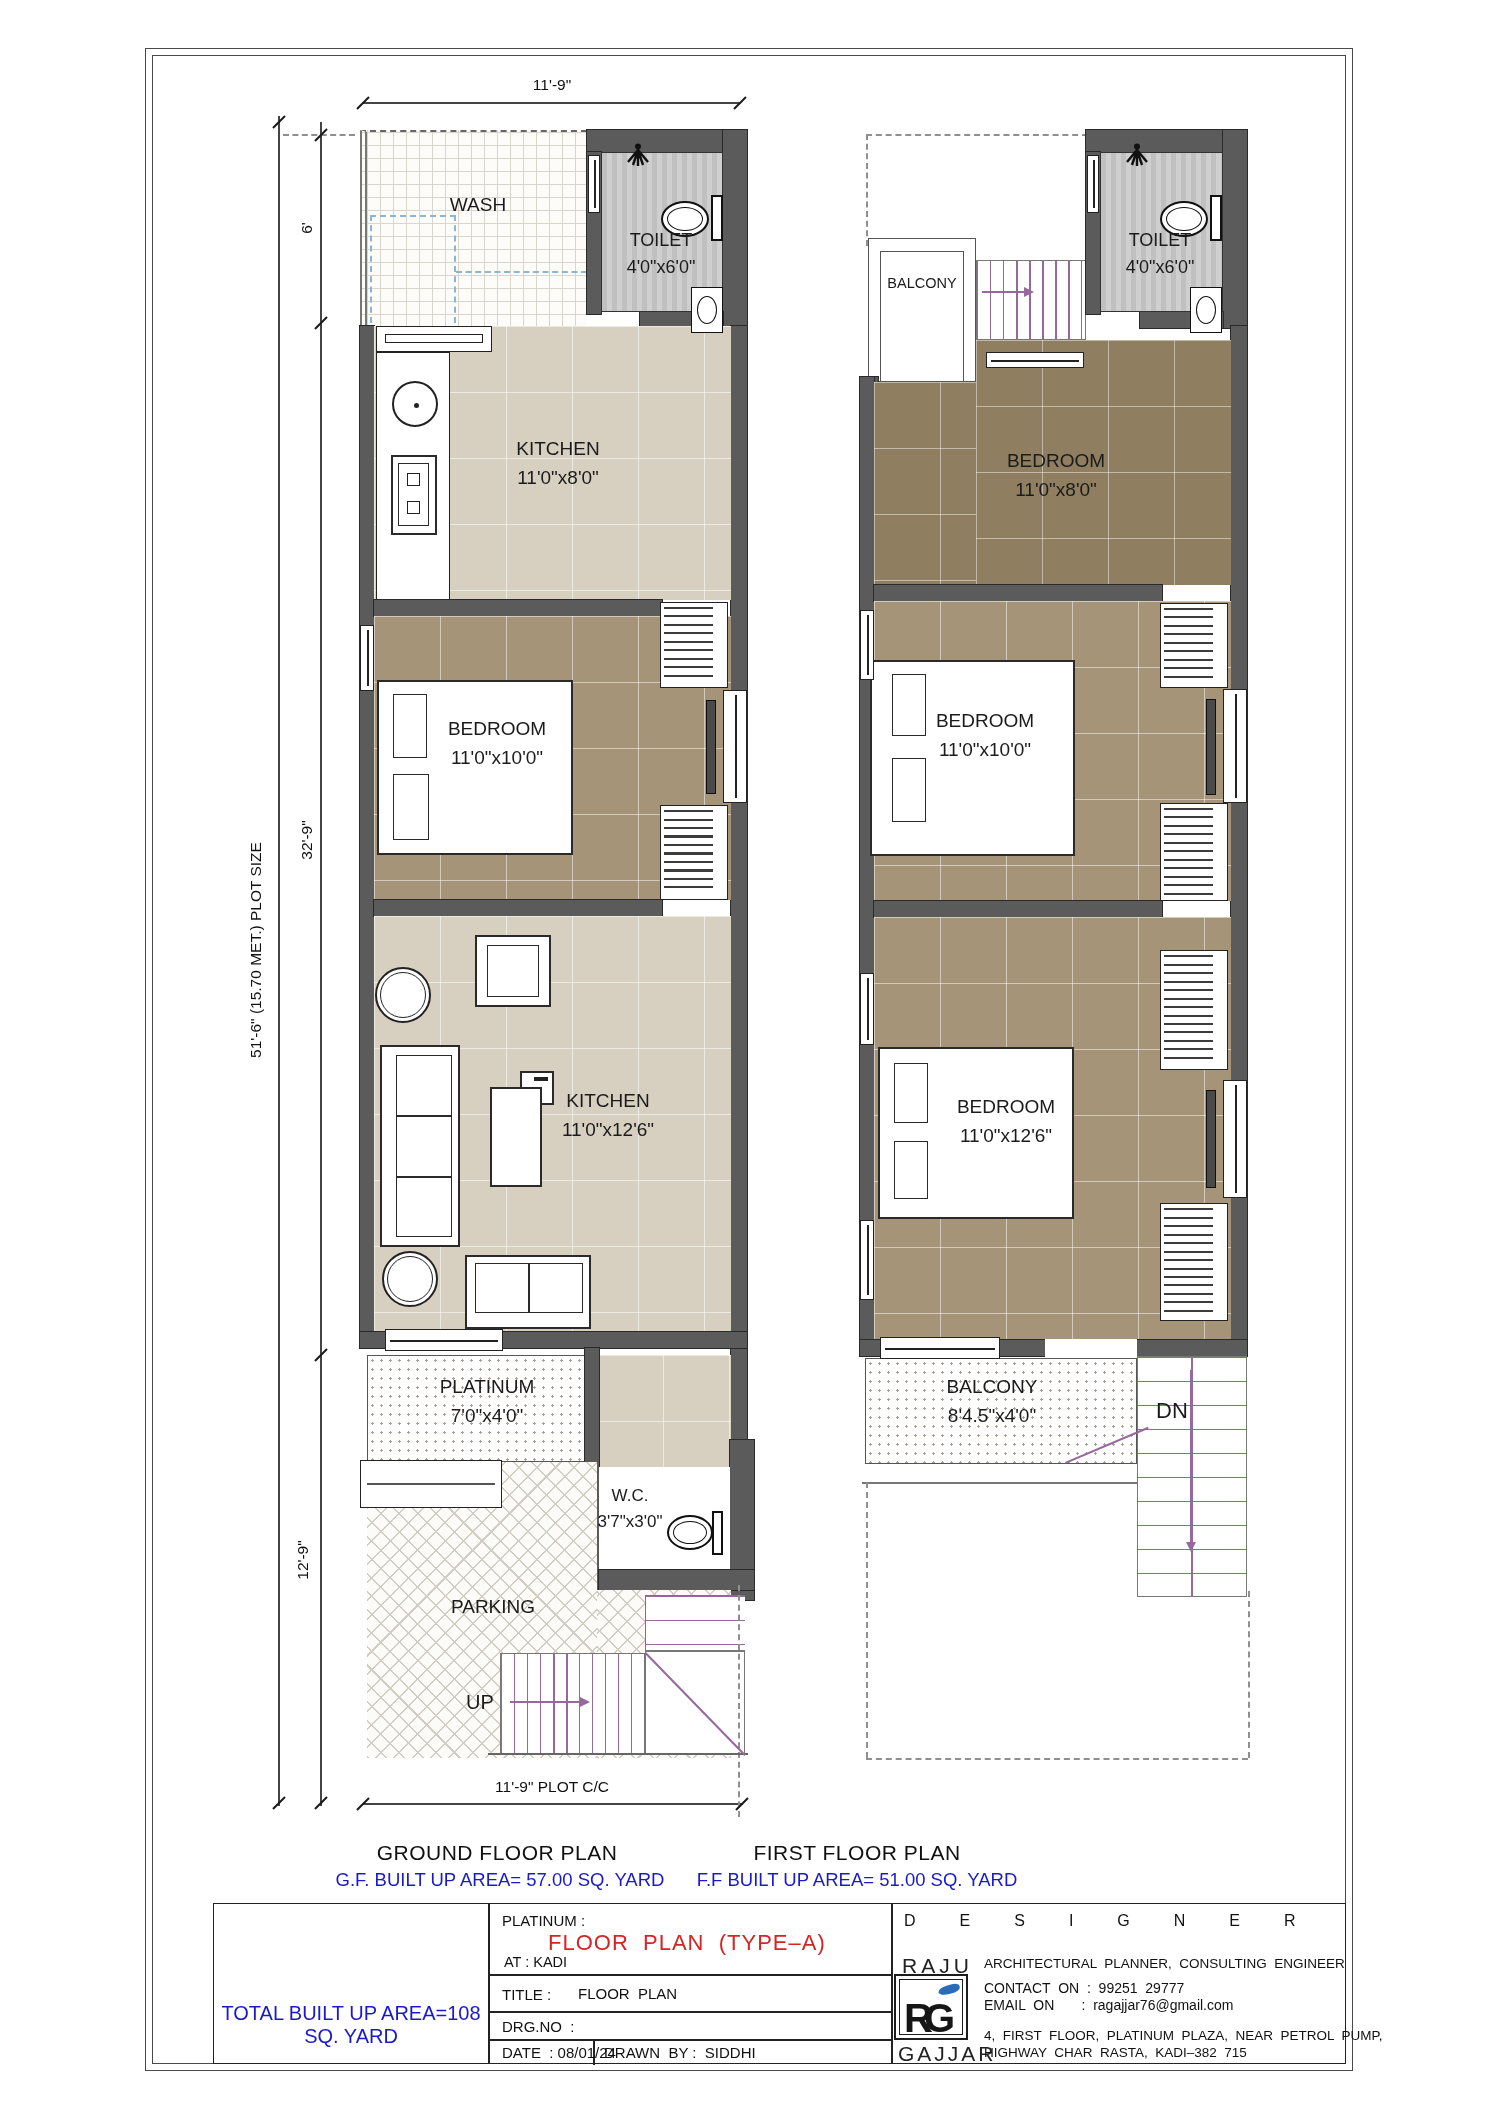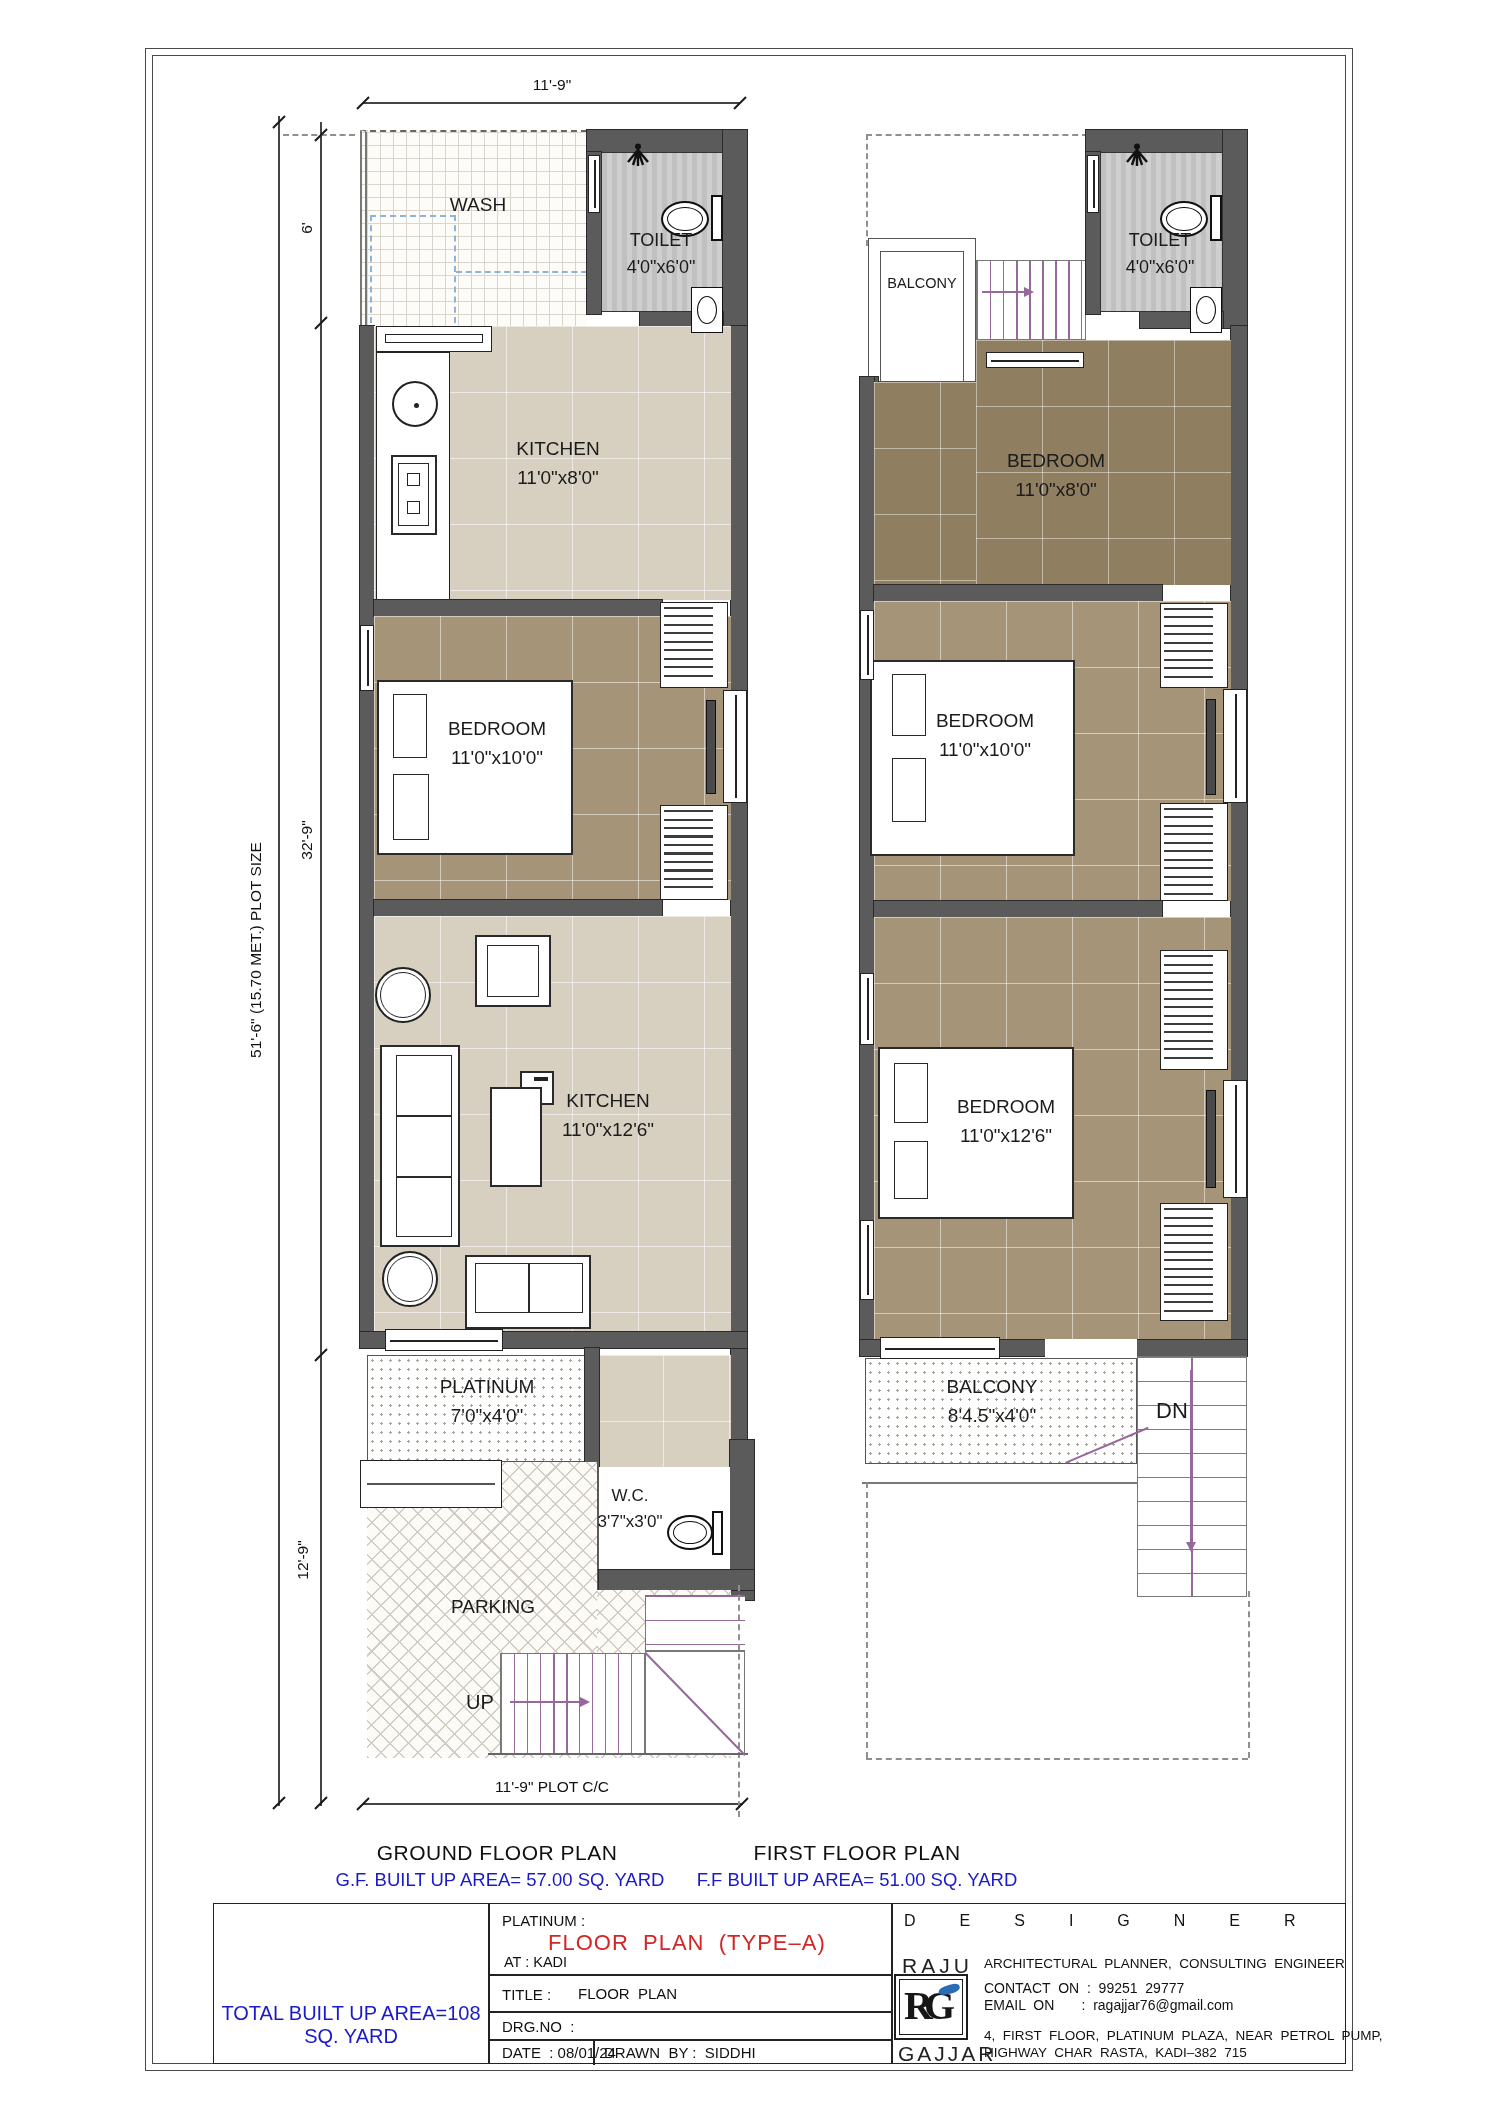--- a/index.html
+++ b/index.html
@@ -357,21 +357,21 @@
     <div class="tb-text" style="left:288px;top:82px;font-size:15px;">TITLE :</div>
     <div class="tb-text" style="left:364px;top:81px;font-size:15px;">FLOOR  PLAN</div>
     <div class="tb-text" style="left:288px;top:114px;font-size:15px;">DRG.NO  :</div>
     <div class="tb-text" style="left:288px;top:140px;font-size:15px;">DATE  : 08/01/24</div>
     <div class="tb-text" style="left:390px;top:140px;font-size:15px;">DRAWN  BY :  SIDDHI</div>
 
     <div class="tb-text" style="left:690px;top:8px;font-size:16px;letter-spacing:44px;color:#111;text-align:right;">DESIGNER</div>
     <div class="tb-text" style="left:688px;top:50px;font-size:21px;letter-spacing:4px;color:#222;">RAJU</div>
     <div class="abs" style="left:680px;top:70px;width:74px;height:66px;background:#fff;border:2px solid #1d1d1d;">
       <div class="abs" style="inset:3px;border:1px solid #1d1d1d;"></div>
-      <div class="abs" style="left:8px;top:6px;font-family:Liberation Serif, serif;font-weight:bold;font-size:40px;color:#161616;letter-spacing:-9px;">RG</div>
+      <div class="abs" style="left:8px;top:20px;font-family:Liberation Sans, sans-serif;font-weight:bold;font-size:40px;color:#161616;letter-spacing:-9px;">RG</div>
       <div class="abs" style="left:42px;top:9px;width:22px;height:9px;background:#2b6cb8;border-radius:60% 40% 50% 50%;transform:rotate(-14deg);"></div>
     </div>
     <div class="tb-text" style="left:684px;top:138px;font-size:21px;letter-spacing:3px;color:#222;">GAJJAR</div>
     <div class="tb-text" style="left:770px;top:52px;font-size:13.5px;font-weight:500;">ARCHITECTURAL  PLANNER,  CONSULTING  ENGINEER</div>
     <div class="tb-text" style="left:770px;top:76px;font-size:14px;font-weight:500;">CONTACT  ON  :  99251  29777</div>
     <div class="tb-text" style="left:770px;top:93px;font-size:14px;font-weight:500;">EMAIL  ON       :  ragajjar76@gmail.com</div>
     <div class="tb-text" style="left:770px;top:124px;font-size:13.5px;font-weight:500;">4,  FIRST  FLOOR,  PLATINUM  PLAZA,  NEAR  PETROL  PUMP,</div>
     <div class="tb-text" style="left:770px;top:141px;font-size:13.5px;font-weight:500;">HIGHWAY  CHAR  RASTA,  KADI–382  715</div>
   </div>
 

